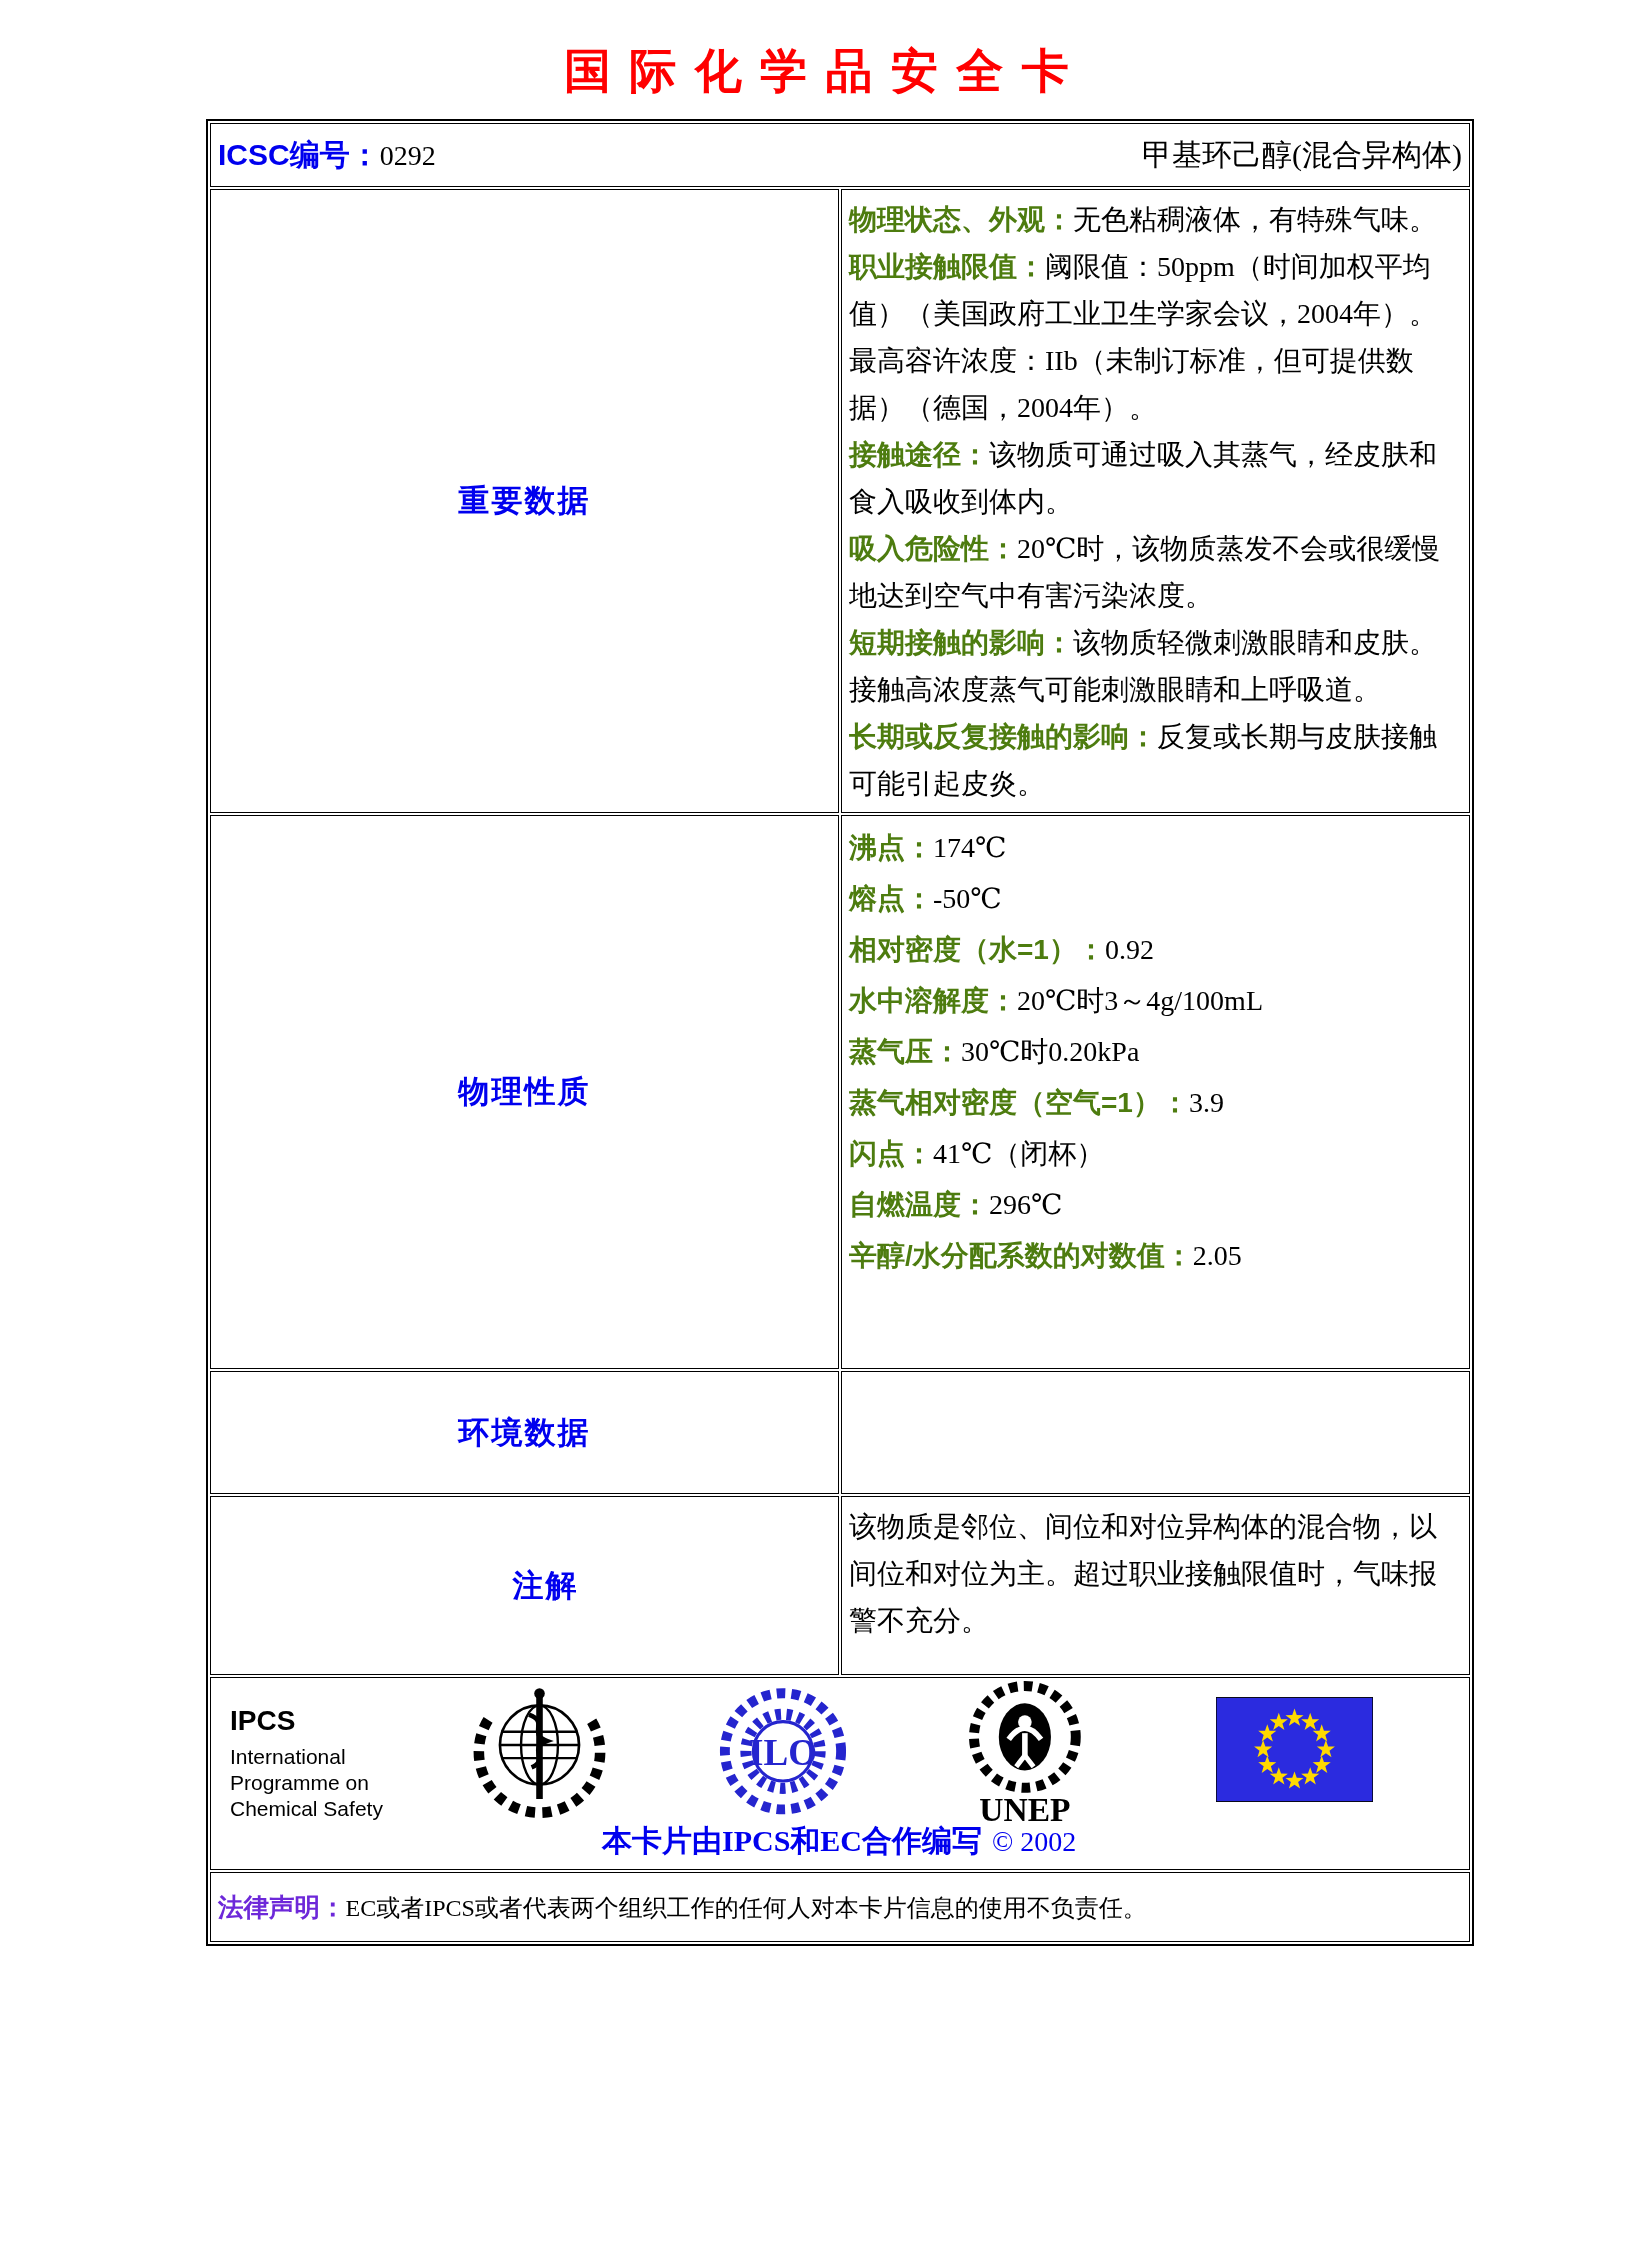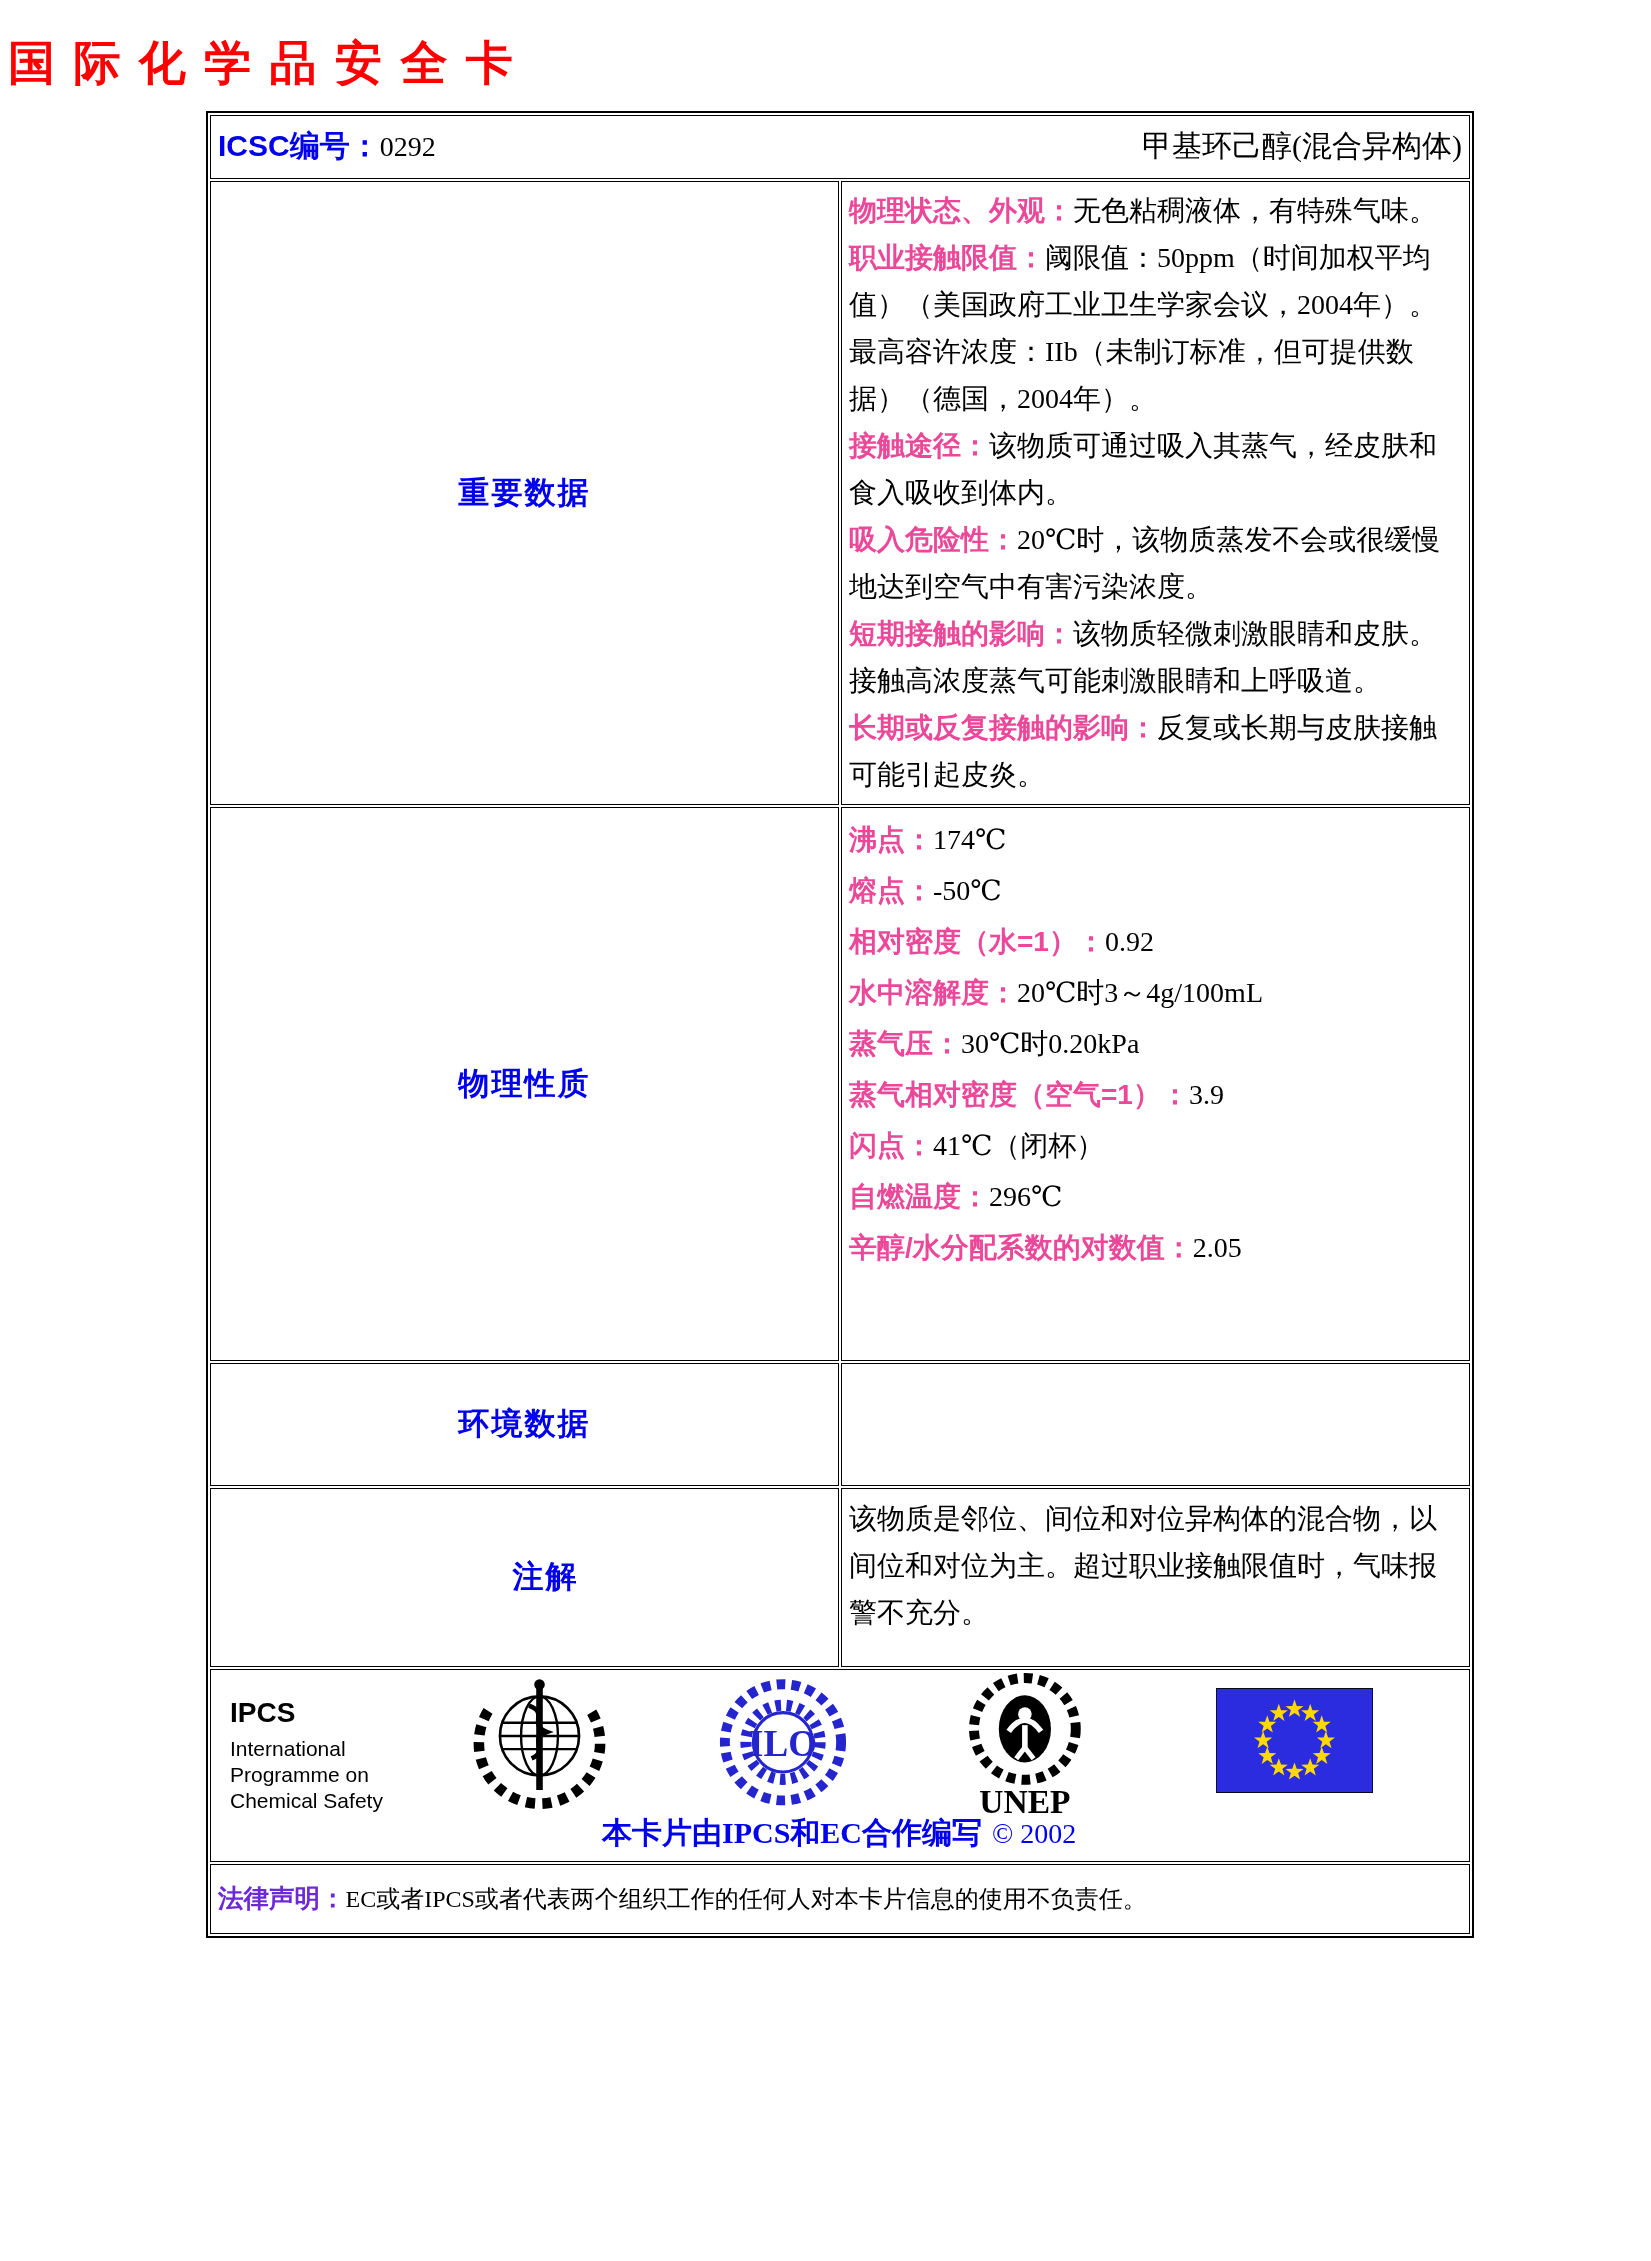--- a/index.html
+++ b/index.html
@@ -1,30 +1,30 @@
 <!DOCTYPE html>
 <html style="font-size:11.3px"><head>
 <meta charset="utf-8">
 <style>
   html,body{margin:0;padding:0;background:#ffffff;}
   .page{position:relative;width:1651px;height:2261px;background:#ffffff;overflow:hidden;
         font-family:"Liberation Serif","DejaVu Serif",serif;color:#000;}
-  .title{margin:8px;padding-top:24px;color:#ff0000;font-weight:bold;
+  .title{margin:16px;padding-top:24px;text-align:center;color:#ff0000;font-weight:bold;
          font-size:47px;letter-spacing:18.4px;font-family:"Liberation Serif","DejaVu Serif",serif;}
   table.card{margin-left:206px;margin-top:15.6px;width:1268px;table-layout:fixed;
              border:2.8px solid #000;border-collapse:separate;border-spacing:2.8px;background:#fff;}
   td{border:1.4px solid #000;background:#fff;}
   .label-cell{width:178px;text-align:center;vertical-align:middle;color:#0000ee;
               font-family:"Liberation Sans","DejaVu Sans",sans-serif;font-size:31px;font-weight:bold;letter-spacing:2.1px;}
   .content-cell{vertical-align:top;padding:5.7px 10px 5.7px 7px;font-size:28px;line-height:47px;}
   .phys-cell{line-height:51px;}
   .header-cell{height:62px;vertical-align:middle;padding:0 7px;}
   .header-flex{display:flex;justify-content:space-between;align-items:center;}
   .blue-label{color:#0000ee;font-family:"Liberation Sans","DejaVu Sans",sans-serif;font-weight:bold;font-size:30px;}
-  .ilabel{color:#ec4899;font-family:"Liberation Sans","DejaVu Sans",sans-serif;font-weight:bold;font-size:28px;}
+  .ilabel{color:#4d7c0f;font-family:"Liberation Sans","DejaVu Sans",sans-serif;font-weight:bold;font-size:28px;}
   .serif-val{font-size:28px;color:#000;}
   .substance{font-size:30px;color:#000;}
   .footer-cell{height:191px;vertical-align:top;padding:0;}
   .footer-wrap{position:relative;width:100%;height:191px;}
   .ipcs-block{position:absolute;left:19px;top:27px;font-family:"Liberation Sans","DejaVu Sans",sans-serif;color:#000;}
   .ipcs-title{font-size:28px;font-weight:bold;margin-bottom:7px;}
   .ipcs-sub{font-size:21px;line-height:26px;}
   .logo{position:absolute;}
   .who-logo{left:256px;top:4.2px;}
   .ilo-logo{left:504px;top:8.5px;}

